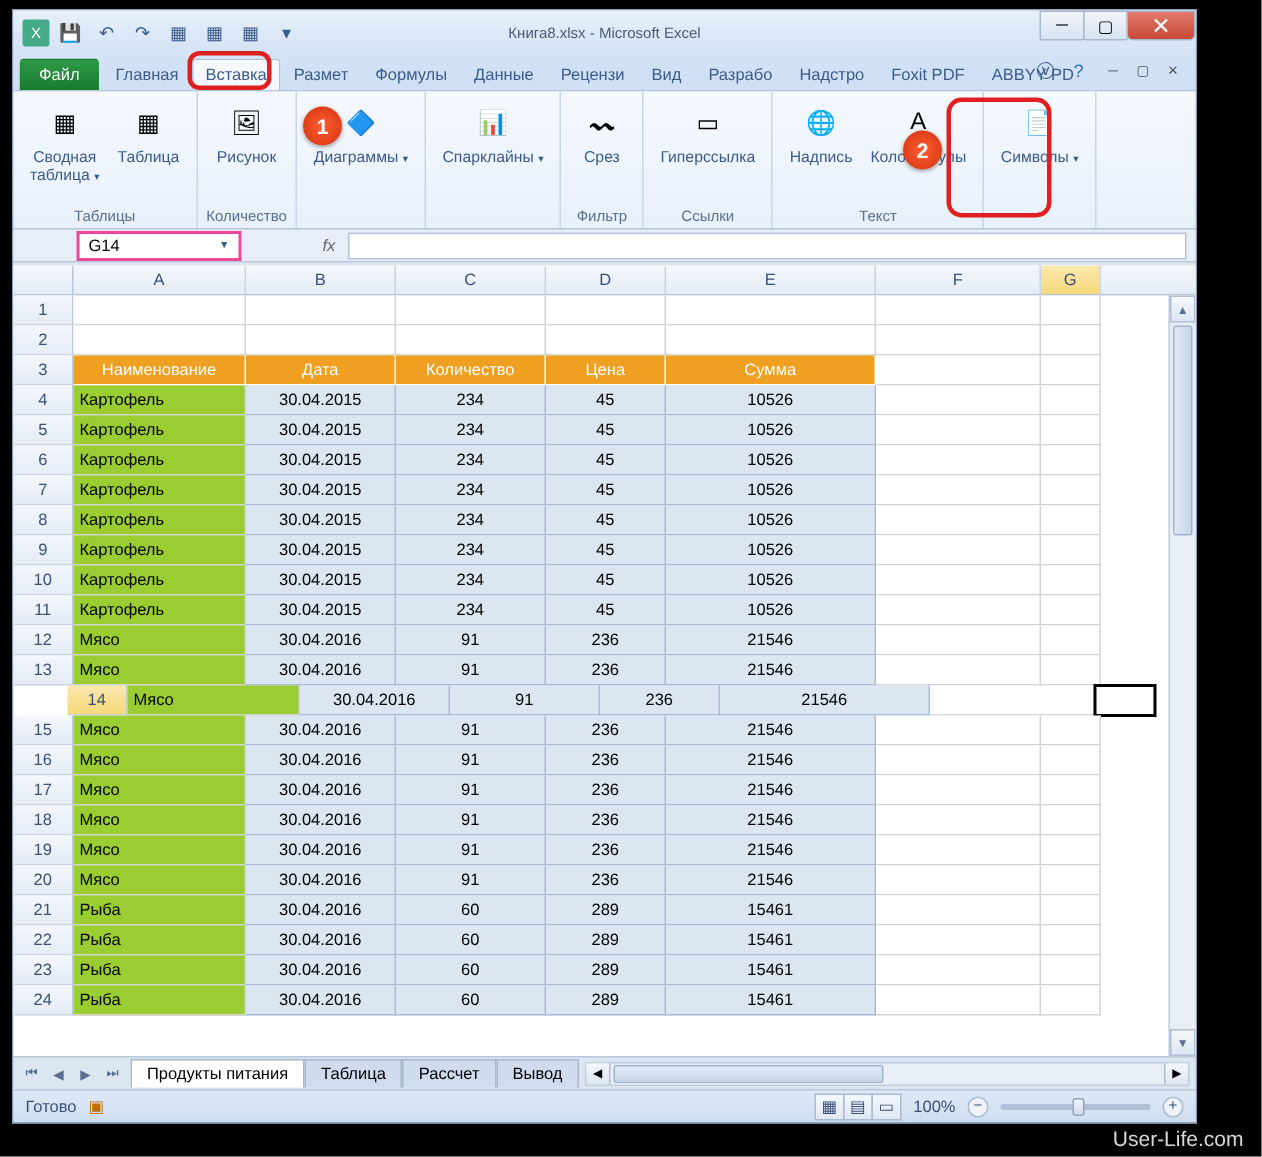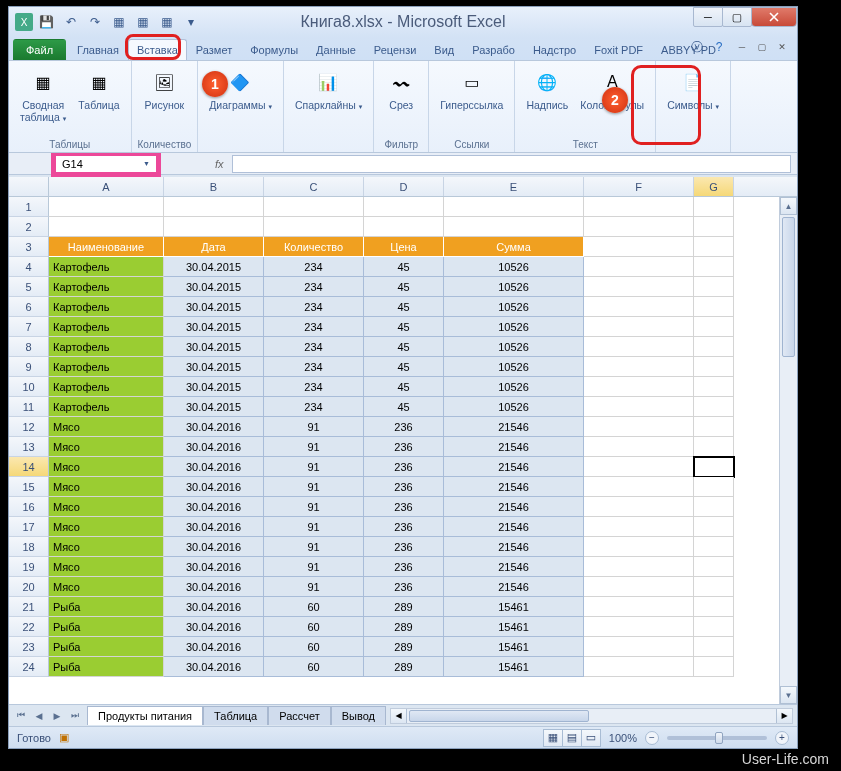--- a/index.html
+++ b/index.html
@@ -4,21 +4,21 @@
 <style>
 * { box-sizing: border-box; margin: 0; padding: 0; font-family: "Segoe UI", Tahoma, sans-serif; }
 body { background: #000; width: 841px; height: 771px; overflow: hidden; position: relative; }
 .window { position: absolute; left: 8px; top: 6px; width: 790px; height: 743px; background: #dce6f1; border: 1px solid #8ba0bc; box-shadow: 0 0 10px rgba(0,0,0,0.5); }
 
 
 .titlebar { height: 30px; background: linear-gradient(#e8f0fb,#d3e2f5); display: flex; align-items: center; position: relative; }
 .qat { display: flex; align-items: center; gap: 4px; padding-left: 6px; }
 .qat-icon { width: 18px; height: 18px; background: #4a8; border-radius: 2px; display: flex; align-items: center; justify-content: center; font-size: 10px; color: #fff; }
 .qat-btn { width: 20px; height: 20px; display: flex; align-items: center; justify-content: center; font-size: 12px; color: #3b5b8c; cursor: pointer; }
-.title-center { position: absolute; left: 0; right: 0; text-align: center; font-size: 16px; color: #4a5b7a; pointer-events: none; }
+.title-center { position: absolute; left: 0; right: 0; text-align: center; font-size: 10px; color: #4a5b7a; pointer-events: none; }
 .win-controls { position: absolute; right: 0; top: 0; display: flex; }
 .win-btn { width: 30px; height: 20px; display: flex; align-items: center; justify-content: center; font-size: 11px; border: 1px solid #a8b8d0; background: linear-gradient(#f0f4fa,#d8e4f2); cursor: pointer; border-radius: 0 0 2px 2px; margin-left: -1px; }
 .win-btn.close { background: linear-gradient(#e07a6a,#c84a38); color: #fff; width: 46px; border-radius: 0 0 4px 4px; }
 .win-btn.close svg { width: 12px; height: 10px; }
 
 
 .tabs { height: 24px; display: flex; align-items: flex-end; padding-left: 4px; background: linear-gradient(#d3e2f5,#cfe0f5); border-bottom: 1px solid #b8c8dc; position: relative; }
 .tab { padding: 4px 8px 4px; font-size: 11px; color: #3b5b8c; cursor: pointer; border: 1px solid transparent; border-bottom: none; }
 .tab.file { background: linear-gradient(#2d9a47,#1a7a2f); color: #fff; border-radius: 3px 3px 0 0; padding: 4px 12px; margin-right: 2px; margin-top: 31px; }
 .tab.active { background: #f5f9fe; border-color: #b0c0d8; border-radius: 3px 3px 0 0; }
@@ -34,34 +34,34 @@
 .rgroup-label { font-size: 10px; color: #5a7090; text-align: center; padding: 2px 0; margin-top: auto; }
 .rbtn-large { display: flex; flex-direction: column; align-items: center; padding: 2px 4px; cursor: pointer; gap: 2px; border: 1px solid transparent; border-radius: 3px; }
 .rbtn-icon { width: 32px; height: 32px; display: flex; align-items: center; justify-content: center; }
 .rbtn-label { font-size: 10.5px; color: #3b5b8c; text-align: center; line-height: 1.1; }
 .rbtn-row { display: flex; gap: 2px; }
 .dd-arrow { font-size: 7px; color: #3b5b8c; }
 .badge { position: absolute; width: 26px; height: 26px; border-radius: 50%; background: radial-gradient(#ff6030,#d03010); color: #fff; font-weight: bold; font-size: 14px; display: flex; align-items: center; justify-content: center; box-shadow: 0 1px 3px rgba(0,0,0,0.4); }
 
 
 .fbar { height: 22px; background: #e8eef7; border-bottom: 1px solid #b8c8dc; display: flex; align-items: center; }
-.namebox { width: 110px; border: 5px solid #ec4899; background: #fff; font-size: 11px; padding: 2px 6px; margin: 0 4px 0 42px; display: flex; justify-content: space-between; align-items: center; }
+.namebox { width: 110px; border: 2px solid #ec4899; background: #fff; font-size: 11px; padding: 2px 6px; margin: 0 4px 0 42px; display: flex; justify-content: space-between; align-items: center; }
 .fx-label { font-size: 11px; font-style: italic; color: #666; padding: 0 8px 0 50px; }
 .fx-input { flex: 1; border: 1px solid #b0c0d8; background: #fff; height: 18px; margin-right: 6px; }
 
 
 .grid-area { position: absolute; top: 170px; bottom: 44px; left: 0; right: 0; background: #fff; overflow: hidden; }
 .col-headers { display: flex; height: 20px; background: linear-gradient(#f4f7fb,#e4ecf6); border-bottom: 1px solid #b8c8d8; }
 .corner { width: 40px; border-right: 1px solid #b8c8d8; background: linear-gradient(#f4f7fb,#e4ecf6); }
 .colh { border-right: 1px solid #c8d4e4; text-align: center; font-size: 11px; color: #3a5078; display: flex; align-items: center; justify-content: center; }
 .colh.sel { background: linear-gradient(#fbe8b0,#f5d878); }
 .rows { position: absolute; top: 20px; left: 0; right: 18px; bottom: 0; overflow-y: auto; overflow-x: hidden; }
 .row { display: flex; height: 20px; }
 .rowh { width: 40px; background: linear-gradient(#f4f7fb,#e4ecf6); border-right: 1px solid #b8c8d8; border-bottom: 1px solid #c8d4e4; text-align: center; font-size: 11px; color: #3a5078; display: flex; align-items: center; justify-content: center; }
-.rowh.sel { background: linear-gradient(#fbe8b0,#f5d878); }
+.rowh.sel { background: linear-gradient(#fbe8b0,#f5d878); margin-left: 36px; }
 .cell { border-right: 1px solid #d4d4d4; border-bottom: 1px solid #d4d4d4; font-size: 11px; padding: 2px 4px; display: flex; align-items: center; overflow: hidden; }
 .c-hdr { background: #f0a020; color: #fff; justify-content: center; border-right: 1px solid #fff; border-bottom: 1px solid #fff; }
 .c-name { background: #9acd32; }
 .c-d { background: #dce6f1; justify-content: center; border-bottom-color: #a8bcd8; border-right-color: #a8bcd8; }
 .cell.plain { background: #fff; }
 .vscroll { position: absolute; right: 0; top: 20px; bottom: 0; width: 18px; background: #e8eef6; border-left: 1px solid #c0ccdc; }
 .vscroll-btn { height: 18px; background: linear-gradient(#f4f8fc,#dce6f2); border: 1px solid #b0c0d4; display: flex; align-items: center; justify-content: center; font-size: 8px; color: #5a7090; cursor: pointer; }
 .vscroll-thumb { position: absolute; left: 2px; right: 2px; top: 20px; height: 140px; background: linear-gradient(90deg,#e0e8f4,#c8d6ea); border: 1px solid #a0b4d0; border-radius: 2px; cursor: pointer; }
 
 

